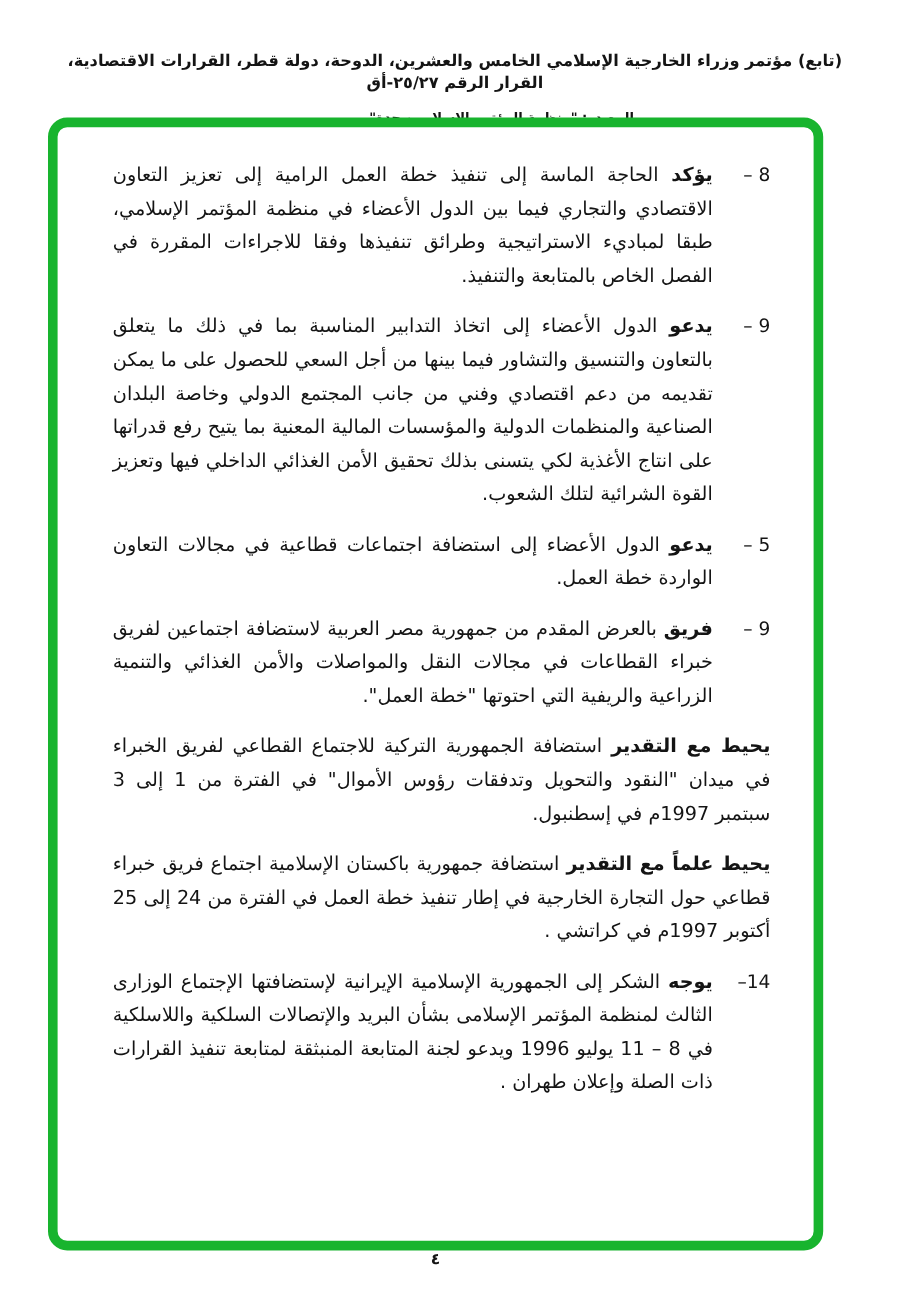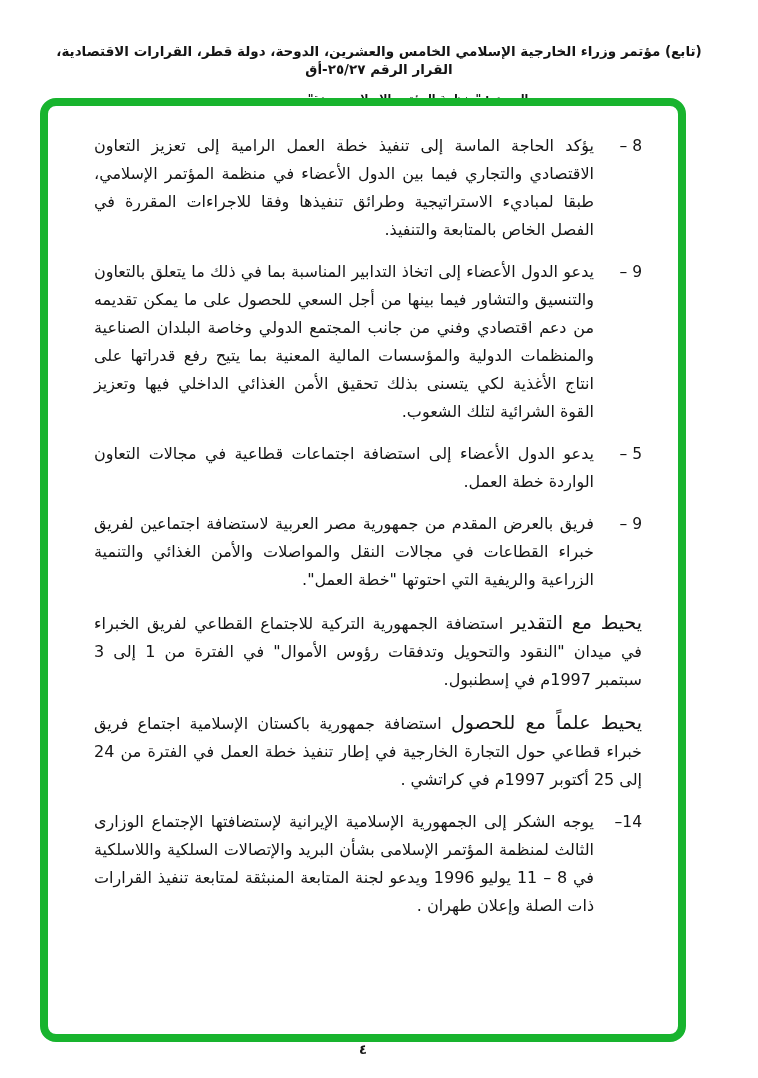--- a/index.html
+++ b/index.html
@@ -61,22 +61,22 @@
     white-space:nowrap;
     direction:rtl;
   }
   .item-text {
     flex:1;
     font-size:16px;
     line-height:28px;
     text-align:justify;
     direction:rtl;
   }
-  .lead { font-weight:normal; }
-  .lead.large { font-size:19px;margin-top:12px; }
+  .lead { font-weight:bold; }
+  .lead.large { font-size:16px;margin-top:12px; }
   
   .page-number {
     position:absolute;
     left:40px; top:1042px;
     width:646px;
     text-align:center;
     font-weight:bold;
     font-size:13px;
     direction:rtl;
   }
@@ -107,21 +107,21 @@
         <div class="item-text"><span class="lead">يدعو</span> <span>الدول الأعضاء إلى استضافة اجتماعات قطاعية في مجالات التعاون الواردة خطة العمل.</span></div>
       </div>
       <div class="item">
         <div class="item-marker">9 –</div>
         <div class="item-text"><span class="lead">فريق</span> <span>بالعرض المقدم من جمهورية مصر العربية لاستضافة اجتماعين لفريق خبراء القطاعات في مجالات النقل والمواصلات والأمن الغذائي والتنمية الزراعية والريفية التي احتوتها "خطة العمل".</span></div>
       </div>
       <div class="item">
         <div class="item-text"><span class="lead large">يحيط مع التقدير</span> <span>استضافة الجمهورية التركية للاجتماع القطاعي لفريق الخبراء في ميدان "النقود والتحويل وتدفقات رؤوس الأموال" في الفترة من 1 إلى 3 سبتمبر 1997م في إسطنبول.</span></div>
       </div>
       <div class="item">
-        <div class="item-text"><span class="lead large">يحيط علماً مع للحصول</span> <span>استضافة جمهورية باكستان الإسلامية اجتماع فريق خبراء قطاعي حول التجارة الخارجية في إطار تنفيذ خطة العمل في الفترة من 24 إلى 25 أكتوبر 1997م في كراتشي .</span></div>
+        <div class="item-text"><span class="lead large">يحيط علماً مع التقدير</span> <span>استضافة جمهورية باكستان الإسلامية اجتماع فريق خبراء قطاعي حول التجارة الخارجية في إطار تنفيذ خطة العمل في الفترة من 24 إلى 25 أكتوبر 1997م في كراتشي .</span></div>
       </div>
       <div class="item">
         <div class="item-marker">14–</div>
         <div class="item-text"><span class="lead">يوجه</span> <span>الشكر إلى الجمهورية الإسلامية الإيرانية لإستضافتها الإجتماع الوزارى الثالث لمنظمة المؤتمر الإسلامى بشأن البريد والإتصالات السلكية واللاسلكية في 8 – 11 يوليو 1996 ويدعو لجنة المتابعة المنبثقة لمتابعة تنفيذ القرارات ذات الصلة وإعلان طهران .</span></div>
       </div>
     </div>
 
   <div class="page-number">٤</div>
 
 </div>

